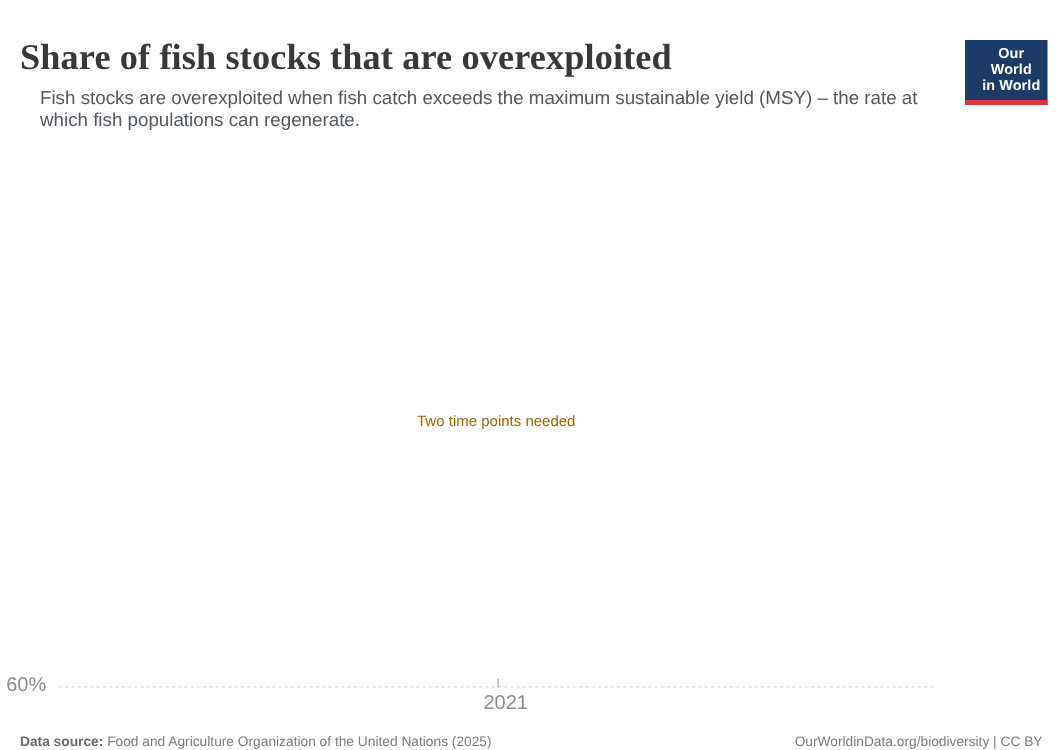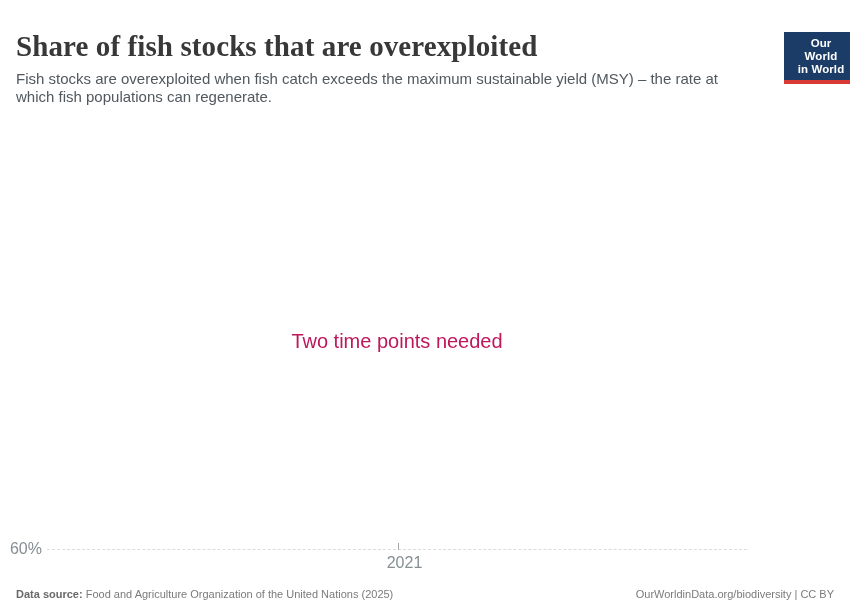--- a/index.html
+++ b/index.html
@@ -19,31 +19,31 @@
     top: 11px;
     font-family: "Liberation Serif", serif;
     font-weight: 700;
     font-size: 29px;
     line-height: 34px;
     color: #383838;
     letter-spacing: 0.1px;
   }
   .subtitle {
     position: absolute;
-    left: 16px;
+    left: 32px;
     top: 52px;
     width: 712px;
     font-size: 15px;
     line-height: 18px;
     color: #51585e;
   }
   .logo {
     position: absolute;
     top: 14px;
-    right: 0;
+    right: 12px;
     width: 66px;
     background: #1b3c66;
     border-bottom: 4px solid #d73a35;
     padding: 5px 3px 4px 11px;
     text-align: center;
     cursor: pointer;
   }
   .logo span {
     display: block;
     color: #ffffff;
@@ -51,37 +51,37 @@
     font-size: 11.5px;
     line-height: 13px;
     letter-spacing: 0.1px;
   }
   .empty-message {
     position: absolute;
     left: 47px;
     width: 700px;
     top: 312px;
     text-align: center;
-    font-size: 20px;
-    color: #be185d;
+    font-size: 12px;
+    color: #a16207;
   }
   .gridline {
     position: absolute;
     left: 47px;
     width: 700px;
     top: 531px;
     height: 0;
     border-top: 1px dashed #dcdcdc;
   }
   .y-tick-label {
     position: absolute;
     left: 0;
     width: 42px;
     top: 523px;
-    text-align: right;
+    text-align: center;
     font-size: 16px;
     line-height: 16px;
     color: #868e93;
   }
   .x-tick-mark {
     position: absolute;
     left: 398px;
     top: 525px;
     width: 1px;
     height: 7px;

